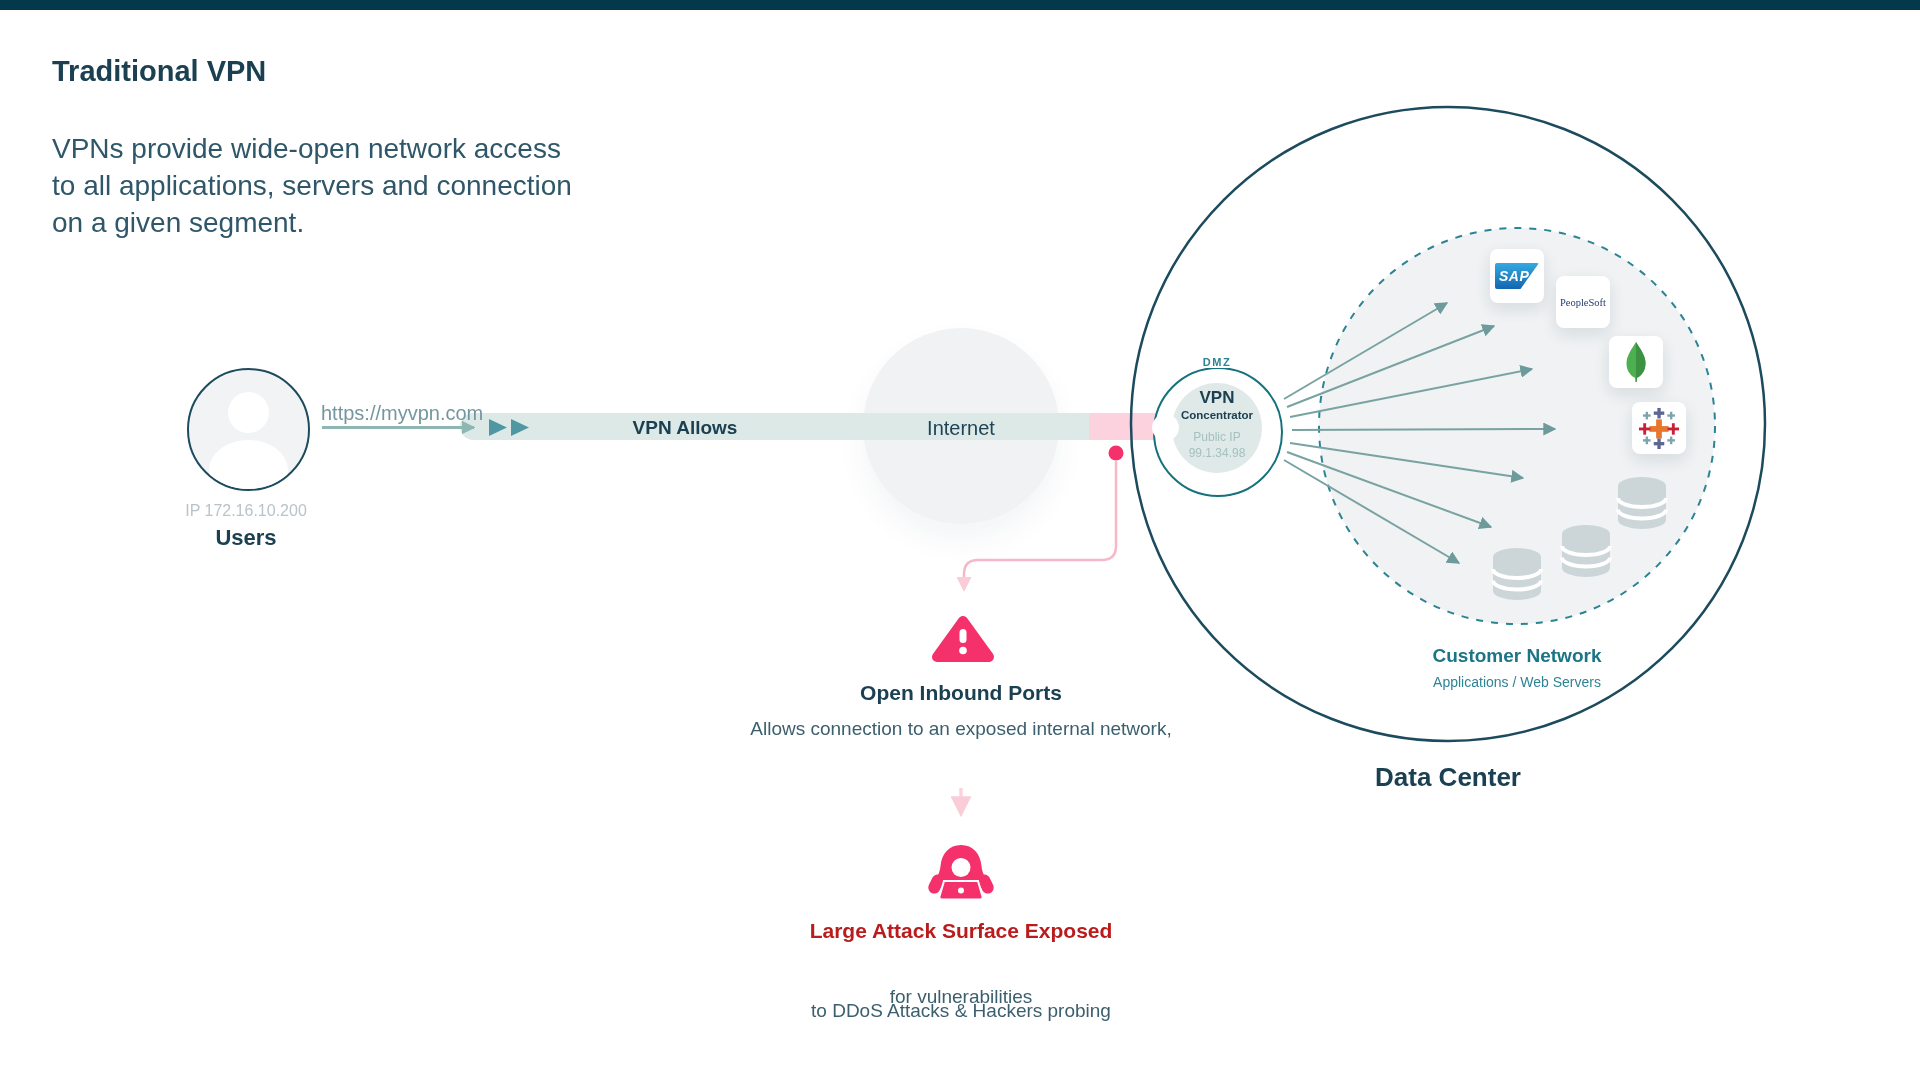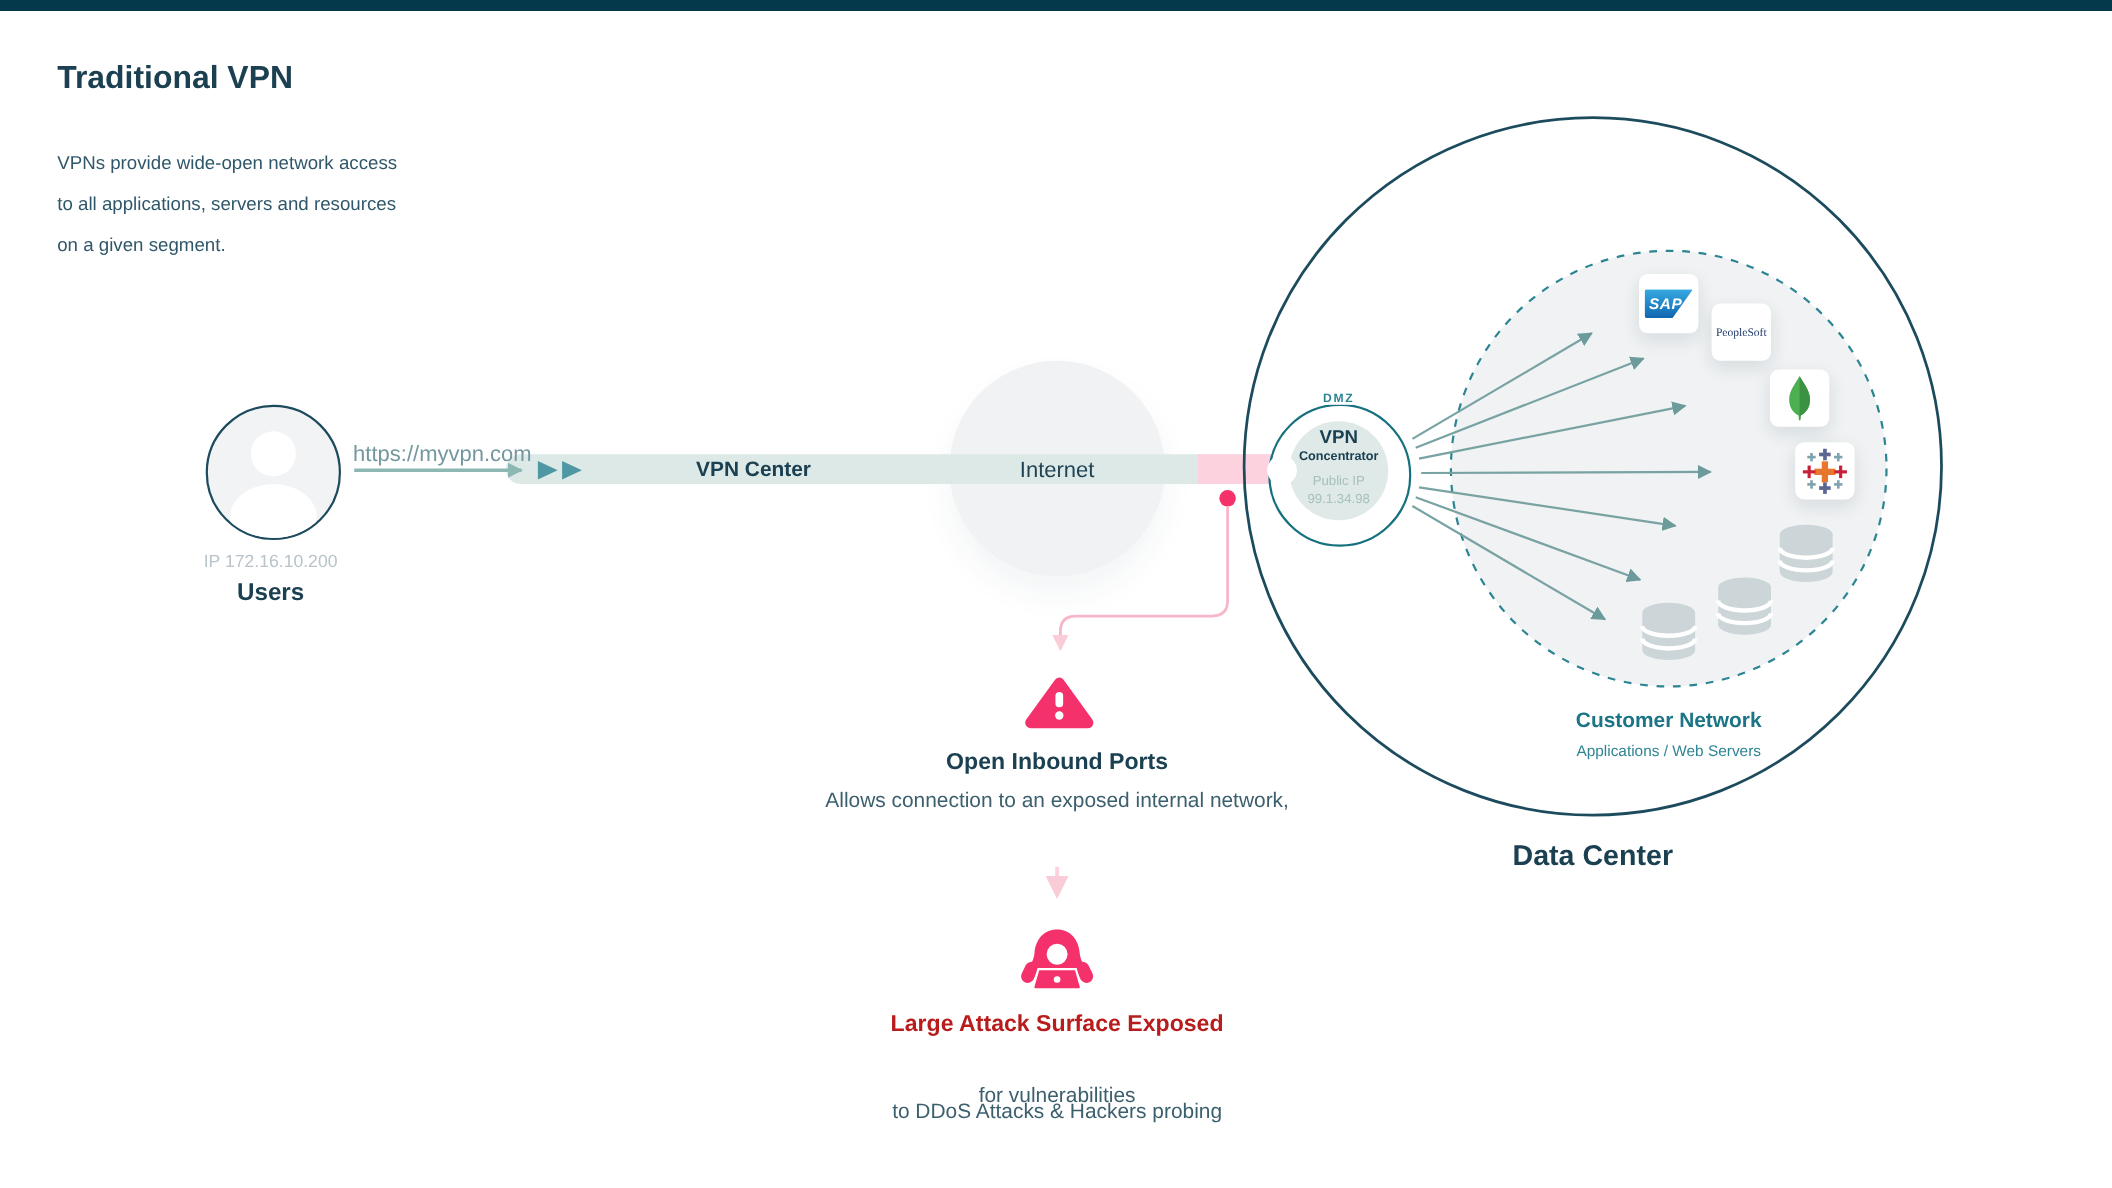--- a/index.html
+++ b/index.html
@@ -3,21 +3,21 @@
 <meta charset="utf-8">
 <style>
   html,body{margin:0;padding:0;background:#ffffff;}
   body{width:1920px;height:1080px;overflow:hidden;font-family:"Liberation Sans",sans-serif;}
   .canvas{position:relative;width:1920px;height:1080px;background:#ffffff;}
   .abs{position:absolute;}
 
   .topbar{left:0;top:0;width:1920px;height:10px;background:#04394c;z-index:8;}
 
   .title{left:52px;top:55px;font-size:29px;font-weight:700;color:#1b4051;z-index:6;}
-  .desc{left:52px;top:130px;font-size:17px;line-height:37px;color:#2f5769;z-index:6;}
+  .desc{left:52px;top:130px;font-size:28px;line-height:37px;color:#2f5769;z-index:6;}
   .desc span{display:block;}
 
   
   .svg-overlay{left:0;top:0;width:1920px;height:1080px;z-index:4;pointer-events:none;}
 
   
   .net-circle{left:863px;top:328px;width:196px;height:196px;border-radius:50%;background:#f1f2f4;
               box-shadow:0 16px 30px rgba(20,60,70,.05);z-index:1;}
   .band{left:460px;top:413px;width:702px;height:27px;background:#dce9e7;border-radius:14px 0 0 14px;z-index:2;}
   .band-pink{left:1089px;top:413px;width:75px;height:27px;background:#fcd2de;z-index:2;}
@@ -84,35 +84,35 @@
 </head>
 <body>
 
 <div class="canvas">
 
   <div class="abs topbar"></div>
 
   <div class="abs title">Traditional VPN</div>
   <div class="abs desc">
     <span>VPNs provide wide-open network access</span>
-    <span>to all applications, servers and resources</span>
+    <span>to all applications, servers and connection</span>
     <span>on a given segment.</span>
   </div>
 
   <div class="abs net-circle"></div>
   <div class="abs band"></div>
   <div class="abs band-pink"></div>
   <div class="cloud">
     <div class="abs cloud-c1"></div>
     <div class="abs cloud-c2"></div>
     <div class="abs cloud-base"></div>
   </div>
   <div class="abs internet-label">Internet</div>
 
-  <div class="abs vpn-tunnel-label">VPN Center</div>
+  <div class="abs vpn-tunnel-label">VPN Allows</div>
   <div class="abs myvpn">https://myvpn.com</div>
 
   <div class="abs user-circle">
     <div class="u-head"></div>
     <div class="u-body"></div>
   </div>
   <div class="abs ip-label">IP 172.16.10.200</div>
   <div class="abs users-label">Users</div>
 
   <svg class="abs svg-overlay" viewBox="0 0 1920 1080">

